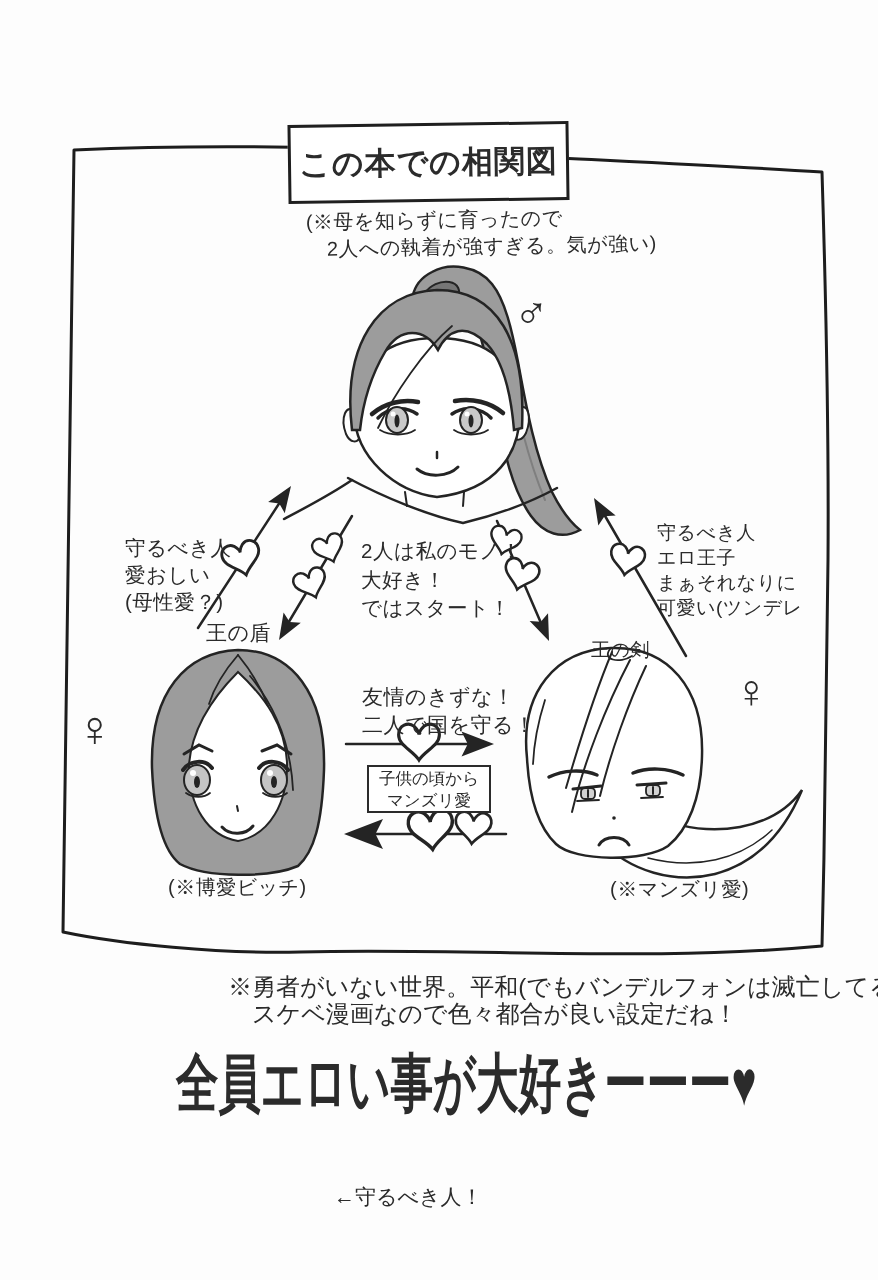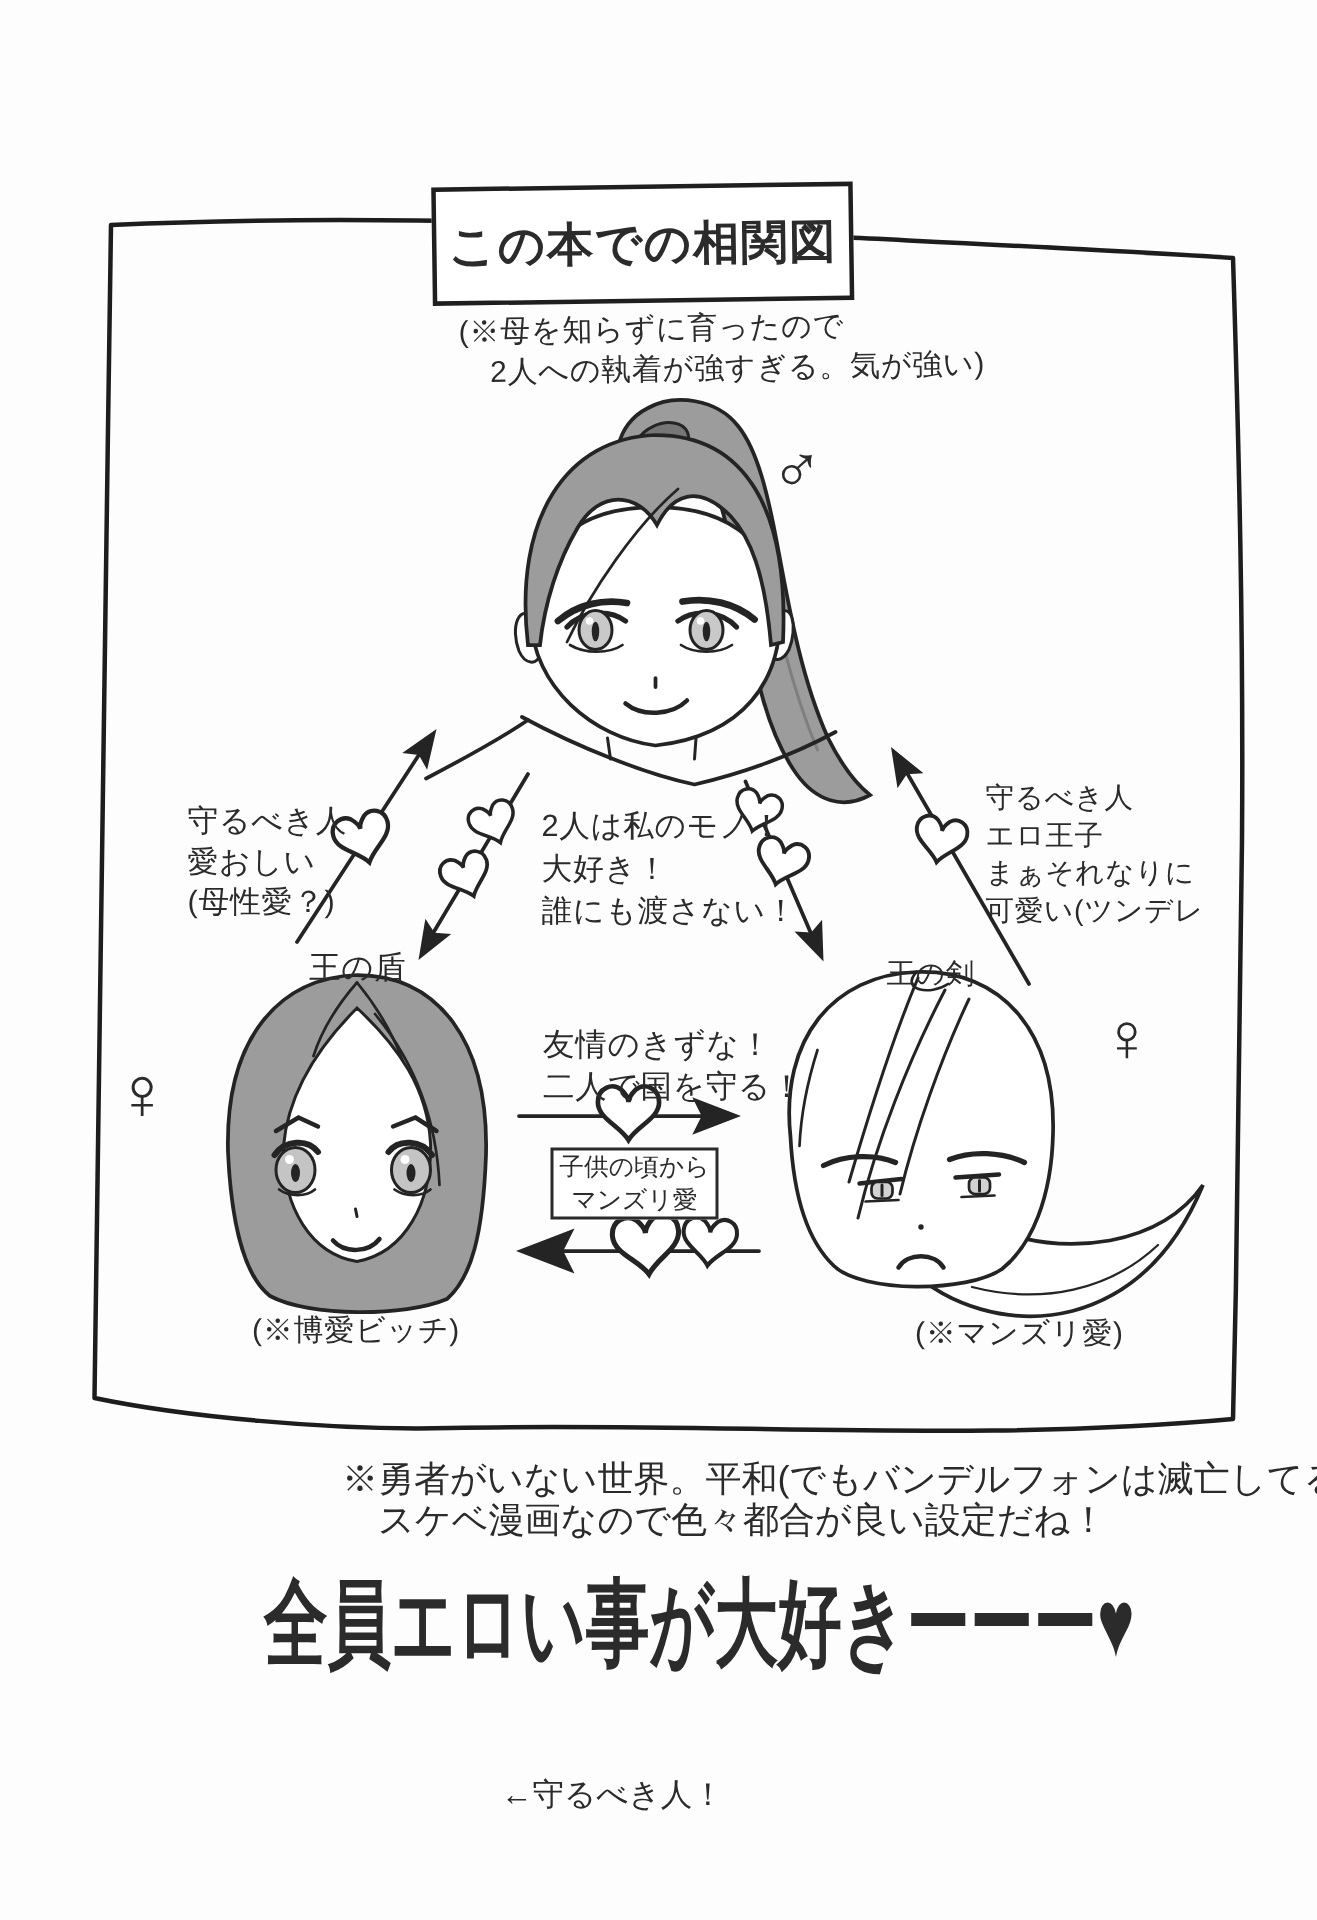--- a/index.html
+++ b/index.html
@@ -17,28 +17,28 @@
     position:absolute;z-index:4;left:288px;top:123px;width:281px;height:79px;
     background:#fff;border:3.5px solid #1f1f1f;box-sizing:border-box;
     display:flex;align-items:center;justify-content:center;
     transform:rotate(-0.8deg);
   }
   #title-box .t{font-size:31px;font-weight:900;letter-spacing:1px;}
   #hero-note{left:306px;top:206px;font-size:20px;line-height:26.5px;transform:rotate(-1deg);}
   #hero-speech{left:361px;top:537px;font-size:20.5px;line-height:28.5px;z-index:4;}
   #shield-feeling{left:125px;top:534px;font-size:20.5px;line-height:27px;}
   #sword-feeling{left:657px;top:520px;font-size:19px;line-height:25px;}
-  #shield-role{left:206px;top:619px;font-size:21px;margin-top:13px;}
+  #shield-role{left:206px;top:619px;font-size:21px;}
   #sword-role{left:591px;top:637px;font-size:19px;}
   #friendship-note{left:362px;top:683px;font-size:21px;line-height:28px;z-index:4;}
   #secret-note{left:351px;top:866px;font-size:20px;line-height:28px;}
   #shield-caption{left:168px;top:874px;font-size:20px;}
   #sword-caption{left:610px;top:876px;font-size:20px;}
   #childhood-box{
-    position:absolute;z-index:4;left:367px;top:765px;width:112px;height:48px;
+    position:absolute;z-index:4;left:367px;top:765px;width:124px;height:48px;
     background:#fff;border:2.5px solid #2b2b2b;box-sizing:border-box;
     display:flex;align-items:center;justify-content:center;text-align:center;
     font-size:16.5px;line-height:1.35;white-space:pre-line;
   }
   #footer-note{left:228px;top:973px;font-size:24px;line-height:27px;}
   #headline{
     left:176px;top:1040px;font-size:58px;font-weight:900;white-space:nowrap;
     transform:scale(0.73,1.1);transform-origin:left top;letter-spacing:0;
   }
   #start-note{left:334px;top:1183px;font-size:21px;}
@@ -239,21 +239,21 @@
 
   <div class="gender" id="mars">♂</div>
   <div class="gender" id="venus-shield">♀</div>
   <div class="gender" id="venus-sword">♀</div>
 
   <div class="txt hand" id="shield-feeling">守るべき人
 愛おしい
 (母性愛？)</div>
   <div class="txt hand" id="hero-speech">2人は私のモノ！
 大好き！
-誰にも渡さない！</div>
+ではスタート！</div>
   <div class="txt hand" id="sword-feeling">守るべき人
 エロ王子
 まぁそれなりに
 可愛い(ツンデレ</div>
 
   <div class="txt hand" id="shield-role">王の盾</div>
   <div class="txt hand" id="sword-role">王の剣</div>
 
   <div class="txt hand" id="friendship-note">友情のきずな！
 二人で国を守る！</div>

